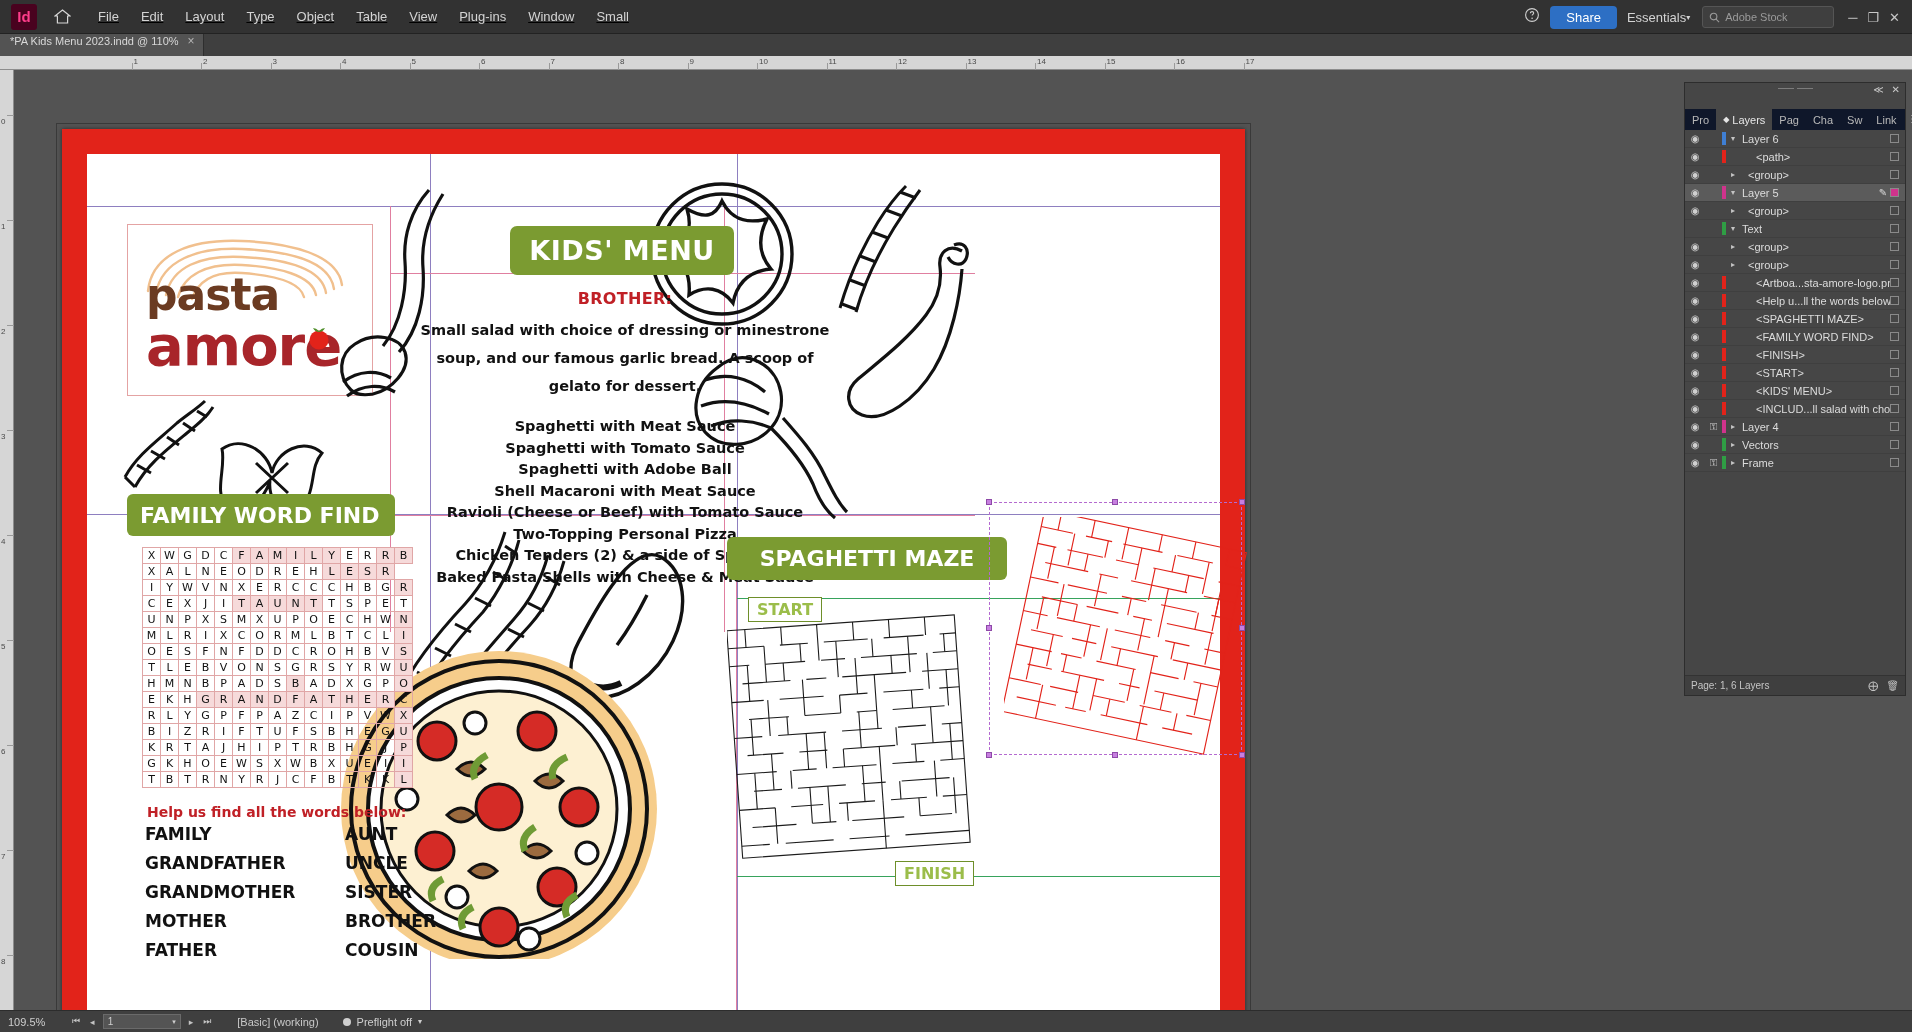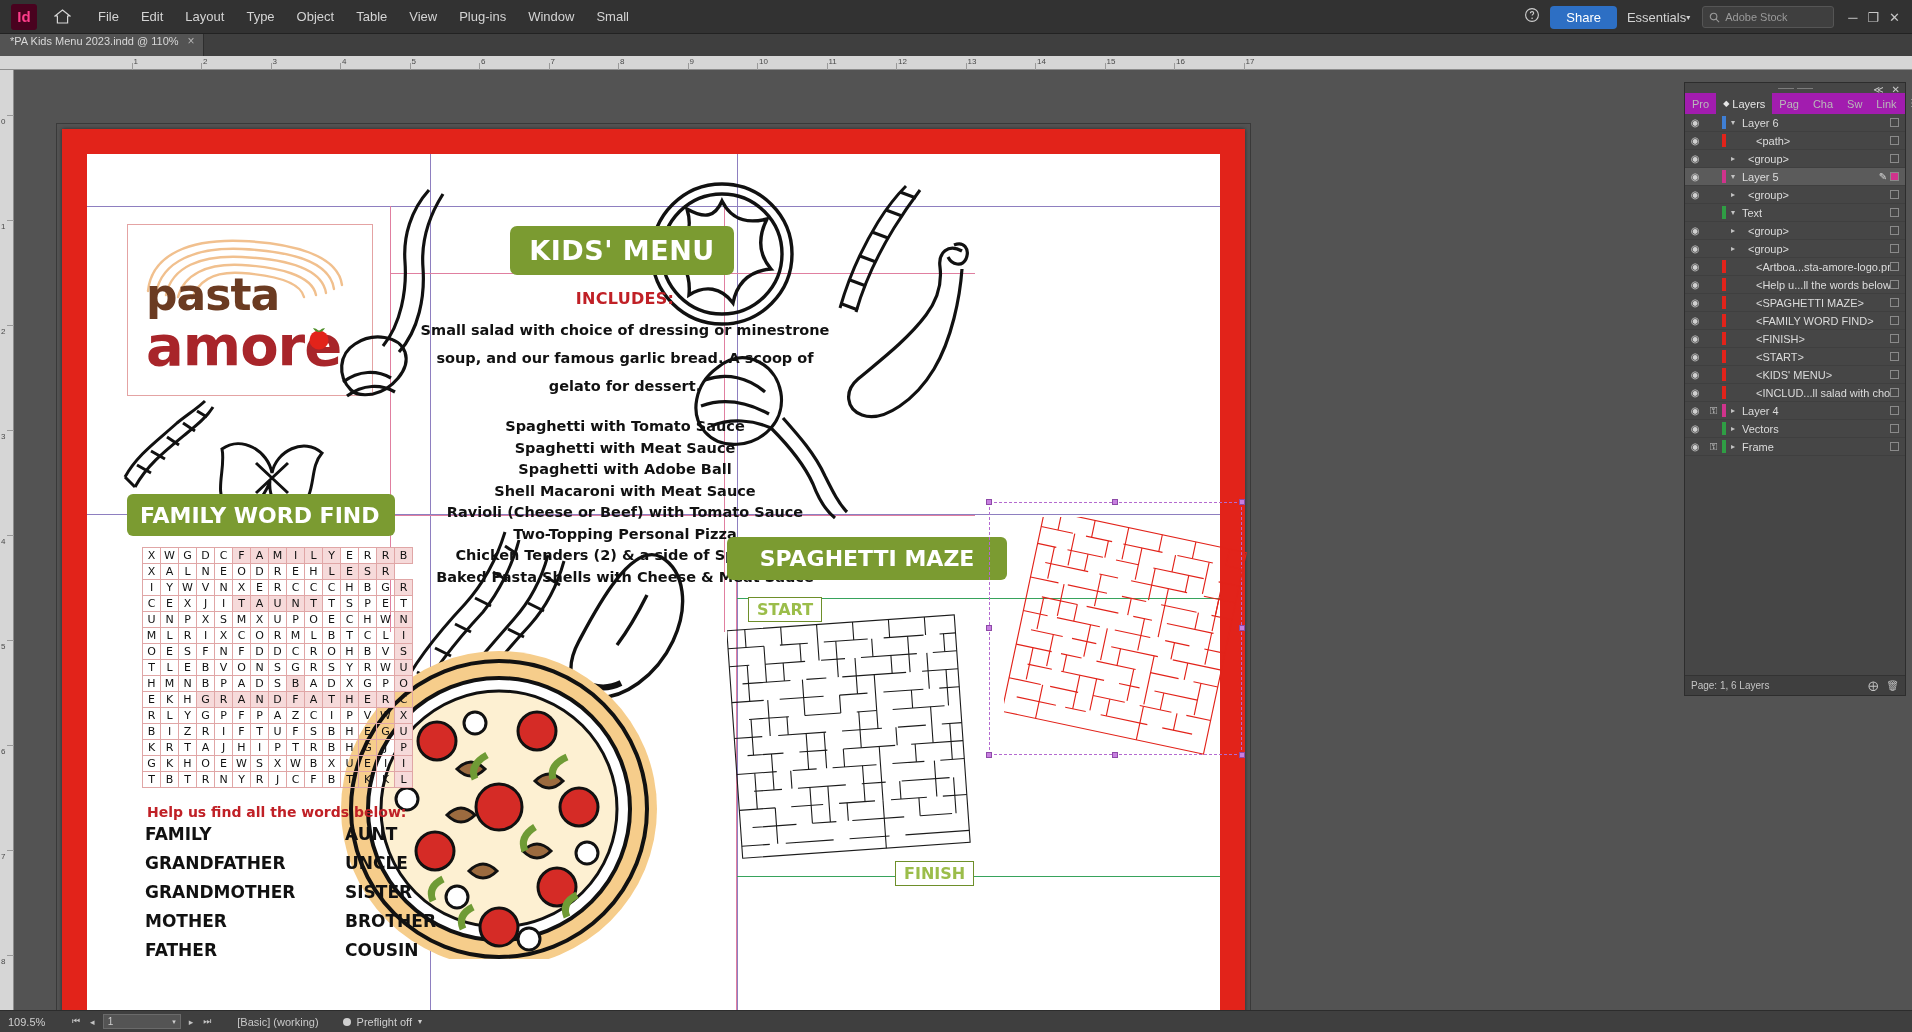--- a/index.html
+++ b/index.html
@@ -16,21 +16,21 @@
   #menubar {
     height: 34px; background: #323232; display: flex; align-items: center;
     position: relative; border-bottom: 1px solid #222;
   }
   .id-logo {
     width: 26px; height: 26px; margin-left: 11px; background: #49021f;
     color: #ff3d8b; font-weight: bold; font-size: 15px;
     display: flex; align-items: center; justify-content: center; border-radius: 3px;
   }
   .home-btn { width: 30px; display:flex; align-items:center; justify-content:center; margin-left: 10px; }
-  #menus { display: flex; align-items: center; margin-left: 10px; }
+  #menus { display: flex; align-items: center; margin-left: 10px; text-decoration: underline; }
   #menus .mi {
     color: #d4d4d4; font-size: 13px; padding: 5px 11px; cursor: default;
   }
   #menubar-right { position: absolute; right: 8px; top: 0; height: 34px; display: flex; align-items: center; }
   .share-btn {
     background: #2d6fc4; color: #fff; font-size: 13px; border-radius: 4px;
     padding: 4px 16px; margin: 0 10px;
   }
   .ess-drop {
     color: #d4d4d4; font-size: 13px; display: flex; align-items: center; margin-right: 12px;
@@ -178,21 +178,21 @@
   .handle { position:absolute; width:6px; height:6px; background:#c77fe0; border:1px solid #8e4aa8; }
 
   
   #rightpanel {
     position: absolute; right: 6px; top: 26px; width: 222px; height: 614px;
     background: #464646; border: 1px solid #2d2d2d;
   }
   #panel-grip { height: 10px; display:flex; align-items:center; justify-content:center; gap:3px;}
   #panel-grip i { width:16px; height:1px; background:#7c7c7c; }
   #panel-grip .pbtns { position:absolute; right:5px; top:1px; color:#c9c9c9; font-size:10px; display:flex; gap:8px;}
-  #panel-tabs { display:flex; height: 21px; background:#a21caf; align-items:stretch; font-size:11px;}
+  #panel-tabs { display:flex; height: 21px; background:#0f172a; align-items:stretch; font-size:11px;margin-top:16px;}
   #panel-tabs .pt { color:#b9b9b9; padding: 0 7px; display:flex; align-items:center; }
   #panel-tabs .pt.active { background:#464646; color:#e6e6e6; }
   #panel-tabs .pt .dd { margin-right:3px; font-size:8px; }
   .layer-row {
     height: 18px; display: flex; align-items: center; font-size: 11px; color: #dcdcdc;
     border-bottom: 1px solid #3f3f3f;
   }
   .layer-row .eye { width: 20px; text-align:center; font-size:10px; color:#d0d0d0; }
   .layer-row .lock { width: 17px; text-align:center; font-size:10px; color:#cfcfcf; }
   .layer-row .swatchbar { width: 4px; height: 13px; margin-right: 5px; }
@@ -525,25 +525,25 @@
             <path d="M196 188 q-16 10 -10 24" fill="none" stroke="#6f9b35" stroke-width="7"></path>
             <path d="M104 240 q-16 8 -10 22" fill="none" stroke="#6f9b35" stroke-width="7"></path>
             <path d="M134 268 q-16 8 -10 22" fill="none" stroke="#6f9b35" stroke-width="7"></path>
             <path d="M238 256 q-16 8 -10 22" fill="none" stroke="#6f9b35" stroke-width="7"></path>
           </g>
         </svg>
 
         <div id="kids-menu-banner" class="green-banner">KIDS' MENU</div>
 
         <div id="menu-text">
-          <div class="includes">INCLUDES:</div>
+          <div class="includes">BROTHER:</div>
           <div class="desc">Small salad with choice of dressing  or minestrone soup, and our famous garlic bread. A scoop of gelato for dessert.</div>
           <div id="menu-items">
+            <div>Spaghetti with Meat Sauce</div>
             <div>Spaghetti with Tomato Sauce</div>
-            <div>Spaghetti with Meat Sauce</div>
             <div>Spaghetti with Adobe Ball</div>
             <div>Shell Macaroni with Meat Sauce</div>
             <div>Ravioli (Cheese or Beef) with Tomato Sauce</div>
             <div>Two-Topping Personal Pizza</div>
             <div>Chicken Tenders (2) &amp; a side of Spaghetti</div>
             <div>Baked Pasta Shells with Cheese &amp; Meat Sauce</div>
           </div>
         </div>
 
         <div id="wordfind-banner" class="green-banner">FAMILY WORD FIND</div>

